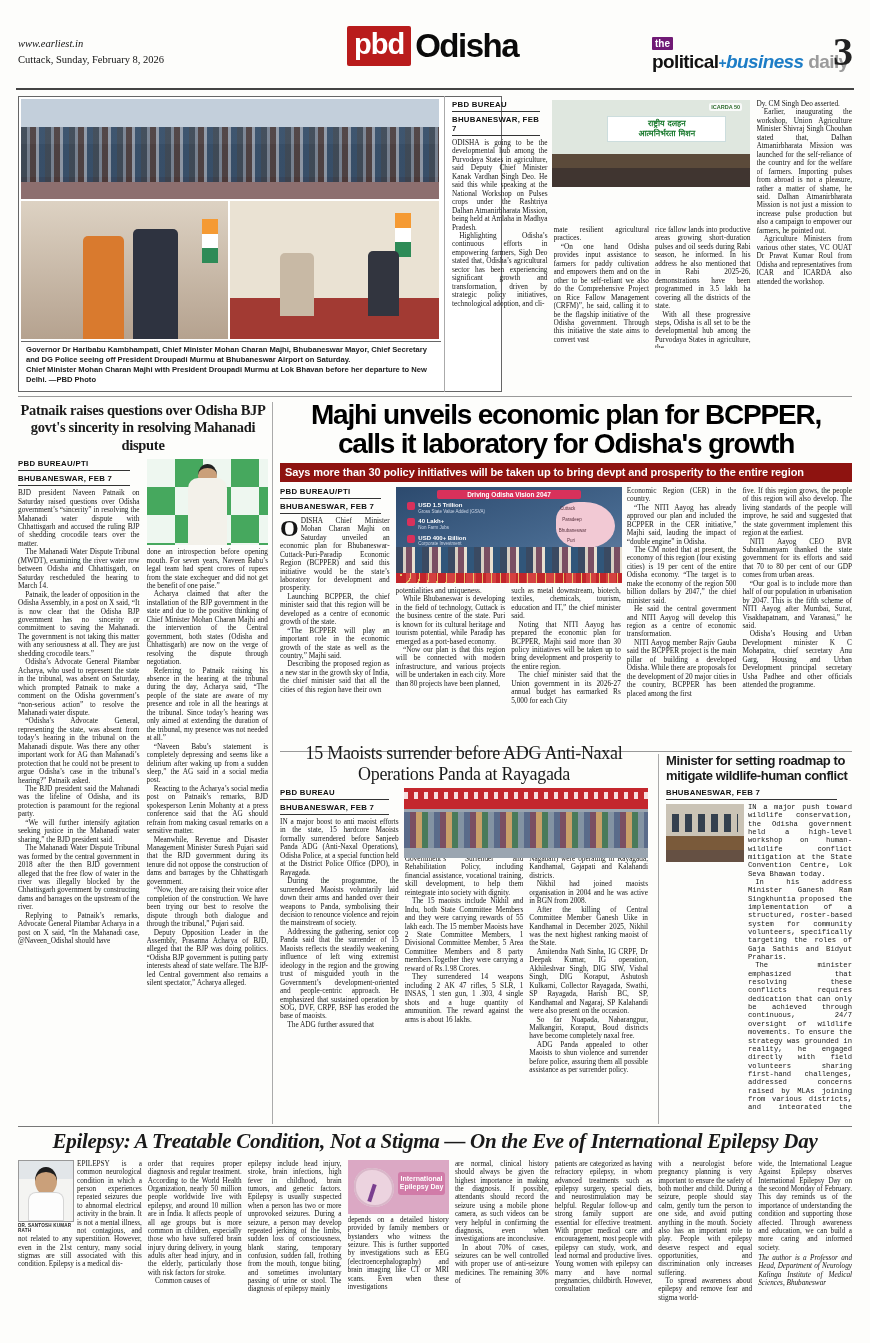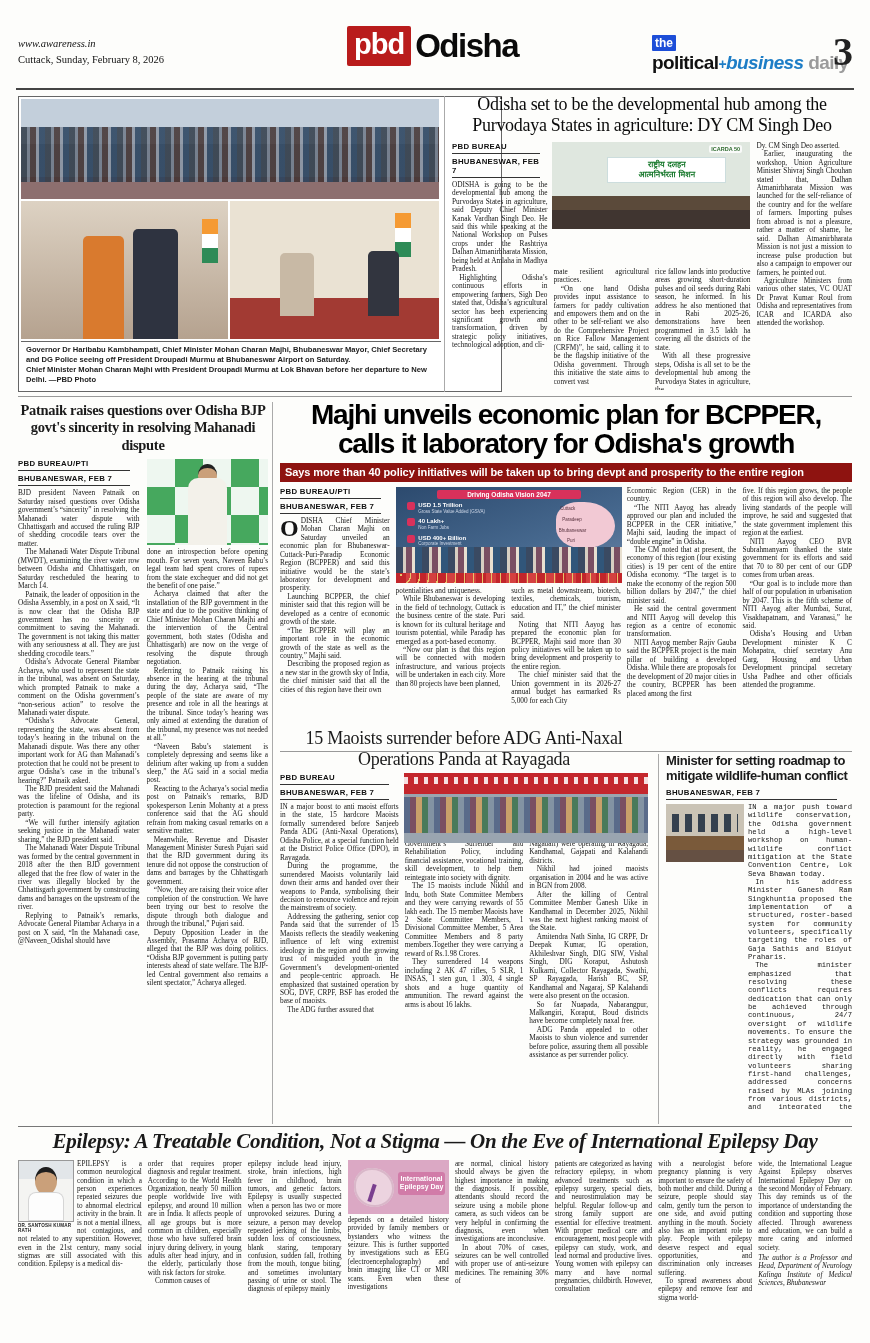--- a/index.html
+++ b/index.html
@@ -9,21 +9,21 @@
   .abs { position:absolute; }
 
   
   .site { left:18px; top:38px; font-style:italic; font-size:10.5px; color:#111; }
   .citydate { left:18px; top:54px; font-size:10.5px; color:#111; }
   .logo { left:347px; top:26px; display:flex; align-items:center; }
   .pbd-box { background:#b91c1c; color:#fff; font:800 29px "Liberation Sans", sans-serif;
              padding:2px 7px 5px; border-radius:2px; letter-spacing:-1px; }
   .odisha { font:800 33px "Liberation Sans", sans-serif; color:#0a0a0a; margin-left:4px; letter-spacing:-1.5px; }
   .mast { left:652px; top:33px; font-family:"Liberation Sans", sans-serif; }
-  .the-box { display:inline-block; background:#1d4ed8; color:#fff; font-size:12px; font-weight:700;
+  .the-box { display:inline-block; background:#701a75; color:#fff; font-size:10px; font-weight:700;
              padding:1px 3px; border-radius:1px; margin-bottom:1px; }
   .mastline { font-size:19px; font-weight:800; letter-spacing:-0.6px; }
   .m-pol { color:#111; } .m-plus { color:#1d7dc6; font-size:14px; } .m-biz { color:#1d7dc6;font-style:italic; } .m-day { color:#9b9b9b; font-weight:700; }
   .pageno { left:833px; top:28px; font-size:40px; font-weight:700; color:#222; font-family:"Liberation Serif", serif; }
   .hrule { background:#444; height:1px; }
   .vrule { background:#aaa; width:1px; }
 
   
   .byl, .dtl { font:700 7.8px "Liberation Sans", sans-serif; letter-spacing:.3px; color:#111;
                border-bottom:1px solid #333; padding-bottom:2px; margin-bottom:3px; width:92%; }
@@ -87,21 +87,21 @@
   .map { position:absolute; right:3%; top:16%; width:26%; height:48%; background:#f2c9d4; border-radius:40% 55% 50% 45%; }
   .map span { position:absolute; font:500 4.5px "Liberation Sans", sans-serif; color:#58333f; }
   .dais { position:absolute; left:0; right:0; bottom:10px; height:26px;
           background:repeating-linear-gradient(90deg,#3a4a62 0 7px,#d8cfc2 7px 10px,#7a4f62 10px 16px,#e8e0d0 16px 19px,#31567a 19px 26px); }
   .tableflowers { position:absolute; left:0; right:0; bottom:0; height:10px;
           background:repeating-linear-gradient(90deg,#c2252a 0 10px,#d4403f 10px 20px); }
   .tableflowers::after { content:""; position:absolute; inset:0;
           background:repeating-radial-gradient(circle at 5px 2px, #e9c46a 0 1.5px, transparent 1.5px 9px); }
 
   
-  .maoists { left:280px; top:728px; width:368px; }
+  .maoists { left:280px; top:743px; width:368px; }
   .maoists h2 { font:400 18px/1.14 "Liberation Serif", serif; text-align:center; letter-spacing:-0.3px; }
   .maoists .grid { margin-top:4px; grid-template-columns:repeat(3,1fr); gap:6px; height:318px; }
   .ph-mao { position:absolute; left:124px; top:0; width:244px; height:70px;
             background:linear-gradient(#c4272d 0 30%, transparent 30%),
             linear-gradient(#b8933a 0 30%, #9aa5b0 30%);}
   .ph-mao::before { content:""; position:absolute; left:0; right:0; top:6%; height:10%;
             background:repeating-linear-gradient(90deg,rgba(255,255,255,.85) 0 4px, transparent 4px 10px); }
   .ph-mao::after { content:""; position:absolute; left:0; right:0; top:34%; height:52%;
             background:repeating-linear-gradient(90deg,#5a6b8a 0 6px,#7a4f62 6px 12px,#c9a06a 12px 18px,#4a7a5a 18px 24px,#8393a3 24px 30px); }
   .pt-mao { padding-top:50px; }
@@ -134,21 +134,21 @@
   .epi-txt { position:absolute; right:4%; top:22%; width:46%; color:#fff; text-align:center;
              font:700 7px/1.2 "Liberation Sans", sans-serif; background:#d17ba8; border-radius:3px; padding:3px 1px; }
   .author { font-style:italic; margin-top:2px; }
   .epi .bt { font-size:7.2px; }
 </style>
 </head>
 <body>
 
 <div class="page">
 
-  <div class="abs site">www.awareness.in</div>
+  <div class="abs site">www.earliest.in</div>
   <div class="abs citydate">Cuttack, Sunday, February 8, 2026</div>
   <div class="abs logo">
     <span class="pbd-box">pbd</span>
     <span class="odisha">Odisha</span>
   </div>
   <div class="abs mast">
     <span class="the-box">the</span>
     <div class="mastline">
       <span class="m-pol">political</span><span class="m-plus">+</span><span class="m-biz">business</span>
       <span class="m-day">daily</span>
@@ -172,21 +172,20 @@
       <div class="fig" style="left:66%; top:36%; width:15%; height:47%; background:#32353f;"></div>
     </div>
     <div class="phcap">
       <div>Governor Dr Haribabu Kambhampati, Chief Minister Mohan Charan Majhi, Bhubaneswar Mayor, Chief Secretary and DG Police seeing off President Droupadi Murmu at Bhubaneswar Airport on Saturday.</div>
       <div>Chief Minister Mohan Charan Majhi with President Droupadi Murmu at Lok Bhavan before her departure to New Delhi. —PBD Photo</div>
     </div>
   </div>
   <div class="abs vrule" style="left:444px; top:96px; height:296px;"></div>
 
   <div class="abs agri">
-    <h2>Odisha set to be the developmental hub among the Purvodaya States in agriculture: DY CM Singh Deo</h2>
     <div class="grid">
       <div class="col">
         <div class="byl">PBD BUREAU</div>
         <div class="dtl">BHUBANESWAR, FEB 7</div>
         <div class="bt">ODISHA is going to be the developmental hub among the Purvodaya States in agriculture, said Deputy Chief Minister Kanak Vardhan Singh Deo. He said this while speaking at the National Workshop on Pulses crops under the Rashtriya Dalhan Atmanirbharata Mission, being held at Amlaha in Madhya Pradesh.
  Highlighting Odisha’s continuous efforts in empowering farmers, Sigh Deo stated that, Odisha’s agricultural sector has been experiencing significant growth and transformation, driven by strategic policy initiatives, technological adoption, and cli-</div>
       </div>
       <div class="col pt-top">
         <div class="bt">mate resilient agricultural practices.
  “On one hand Odisha provides input assistance to farmers for paddy cultivation and empowers them and on the other to be self-reliant we also do the Comprehensive Project on Rice Fallow Management (CRFM)”, he said, calling it to be the flagship initiative of the Odisha government. Through this initiative the state aims to convert vast</div>
@@ -241,21 +240,21 @@
  Meanwhile, Revenue and Disaster Management Minister Suresh Pujari said that the BJD government during its tenure did not oppose the construction of dams and barrages by the Chhattisgarh government.
  “Now, they are raising their voice after completion of the construction. We have been trying our best to resolve the dispute through both dialogue and through the tribunal,” Pujari said.
  Deputy Opposition Leader in the Assembly, Prasanna Acharya of BJD, alleged that the BJP was doing politics. “Odisha BJP government is putting party interests ahead of state welfare. The BJP-led Central government also remains a silent spectator,” Acharya alleged.</div>
       </div>
     </div>
   </div>
   <div class="abs vrule" style="left:272px; top:402px; height:722px;"></div>
 
   <div class="abs bcpper">
     <h1>Majhi unveils economic plan for BCPPER, calls it laboratory for Odisha's growth</h1>
-    <div class="subhead">Says more than 40 policy initiatives will be taken up to bring devpt and prosperity to the entire region</div>
+    <div class="subhead">Says more than 30 policy initiatives will be taken up to bring devpt and prosperity to the entire region</div>
     <div class="grid">
       <div class="col">
         <div class="byl">PBD BUREAU/PTI</div>
         <div class="dtl">BHUBANESWAR, FEB 7</div>
         <div class="bt"><span class="dcap">O</span><span>DISHA Chief Minister Mohan Charan Majhi on Saturday unveiled an economic plan for Bhubaneswar-Cuttack-Puri-Paradip Economic Region (BCPPER) and said this initiative would be the state’s laboratory for development and prosperity.
  Launching BCPPER, the chief minister said that this region will be developed as a centre of economic growth of the state.
  “The BCPPER will play an important role in the economic growth of the state as well as the country,” Majhi said.
  Describing the proposed region as a new star in the growth sky of India, the chief minister said that all the cities of this region have their own</span></div>
       </div>
       <div class="col pt-bc">

